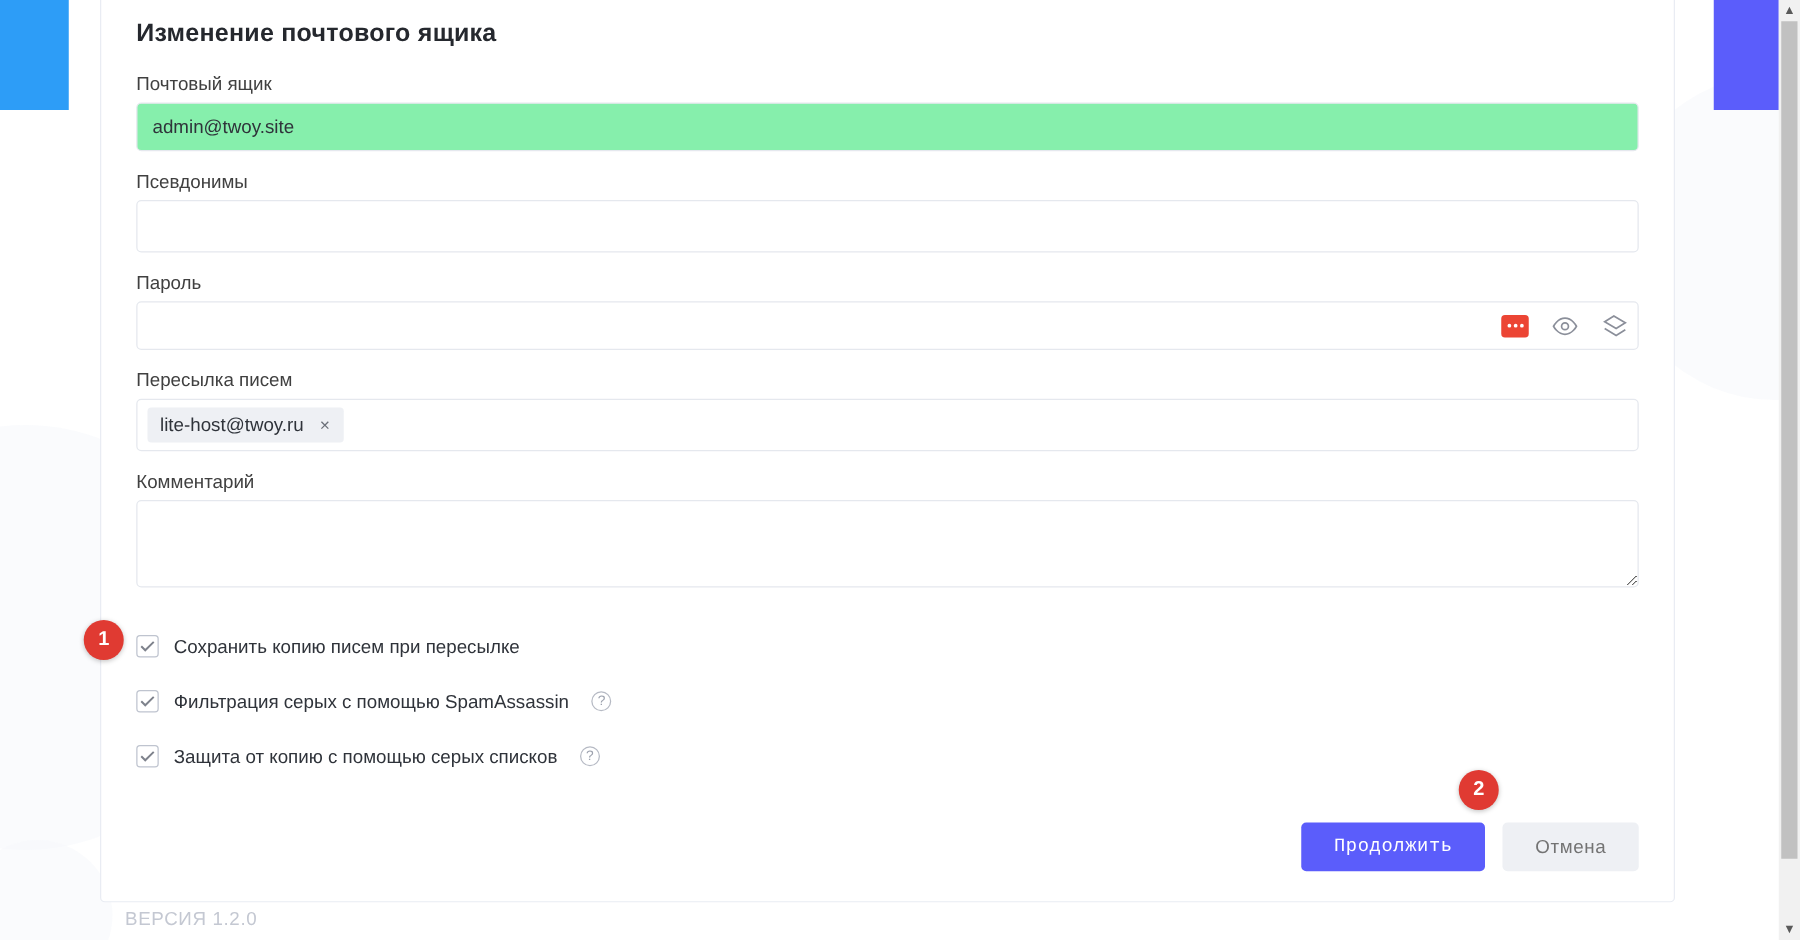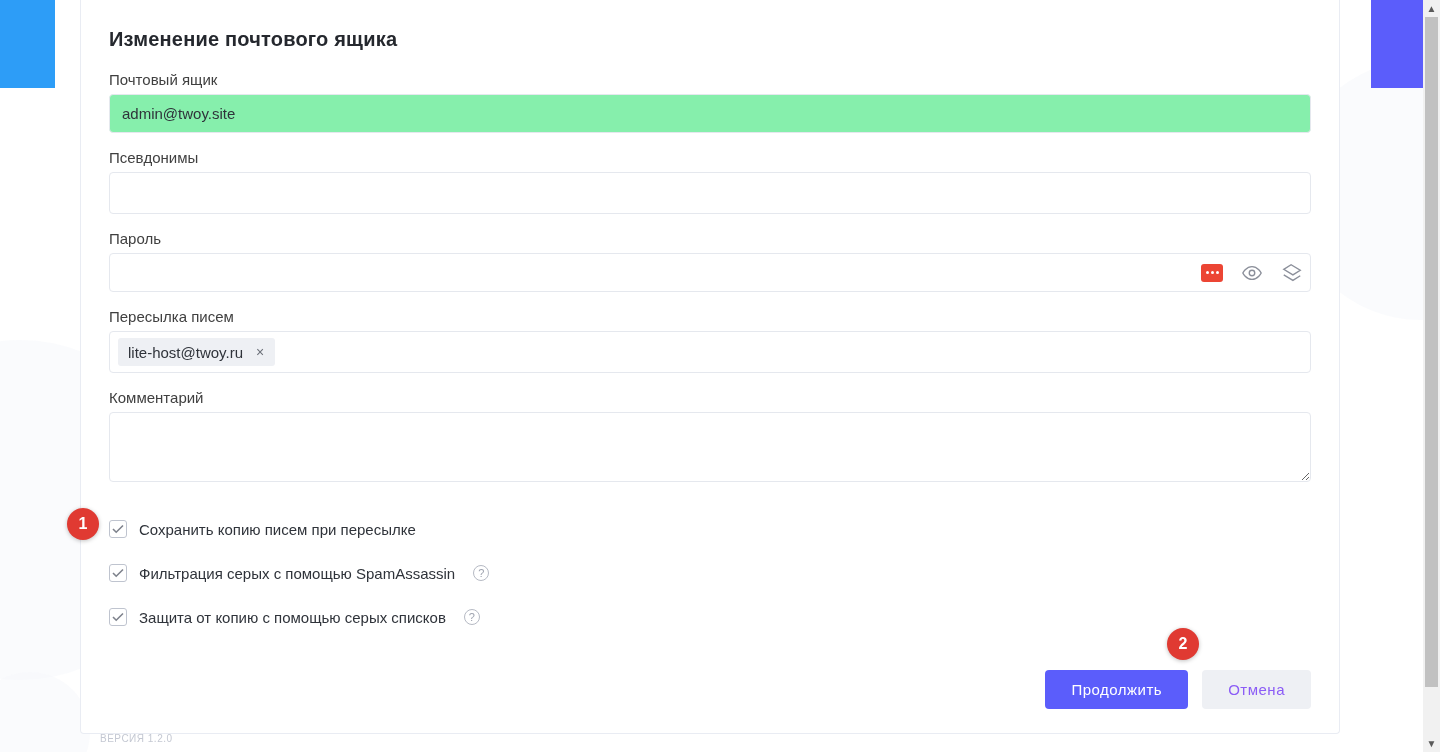--- a/index.html
+++ b/index.html
@@ -79,21 +79,21 @@
     border-top: none;
     border-radius: 0 0 4px 4px;
     padding: 12px 28px 24px 28px;
     z-index: 2;
   }
 
   .title {
     font-size: 20px;
     font-weight: 600;
     color: #25282e;
-    margin: 16px 0 20px 0;
+    margin: 4px 0 20px 0;
     letter-spacing: .2px;
   }
 
   .form-group { margin-bottom: 16px; }
 
   .label {
     font-size: 15px;
     color: #404040;
     margin-bottom: 6px;
   }
@@ -216,27 +216,27 @@
     margin-top: 26px;
   }
   .btn {
     border:none;
     border-radius:4px;
     font-size:15px;
     padding:11px 26px;
     cursor:pointer;
     letter-spacing:.5px;
   }
-  .btn-primary { background:#5b5dfb; color:#fff; }
-  .btn-secondary { background:#eef0f4; color:#8b5cf6; }
+  .btn-primary { background:#5b5dfb; color:#fff;font-family:Liberation Mono, monospace; }
+  .btn-secondary { background:#eef0f4; color:#737373; }
 
   .version {
     position:absolute;
     left: 100px; bottom: 8px;
-    font-size:10px;
+    font-size:15px;
     letter-spacing:.5px;
     color:#c4c8d2;
     z-index:2;
   }
 </style>
 </head>
 <body>
 
 <div class="bg-shape-1"></div>
 <div class="bg-shape-2"></div>

